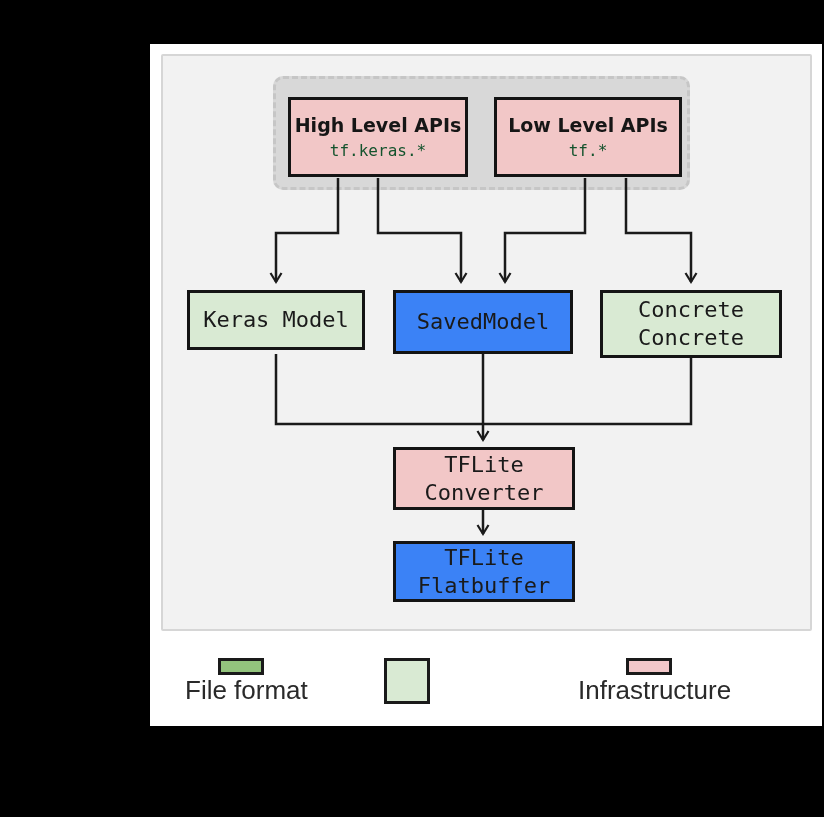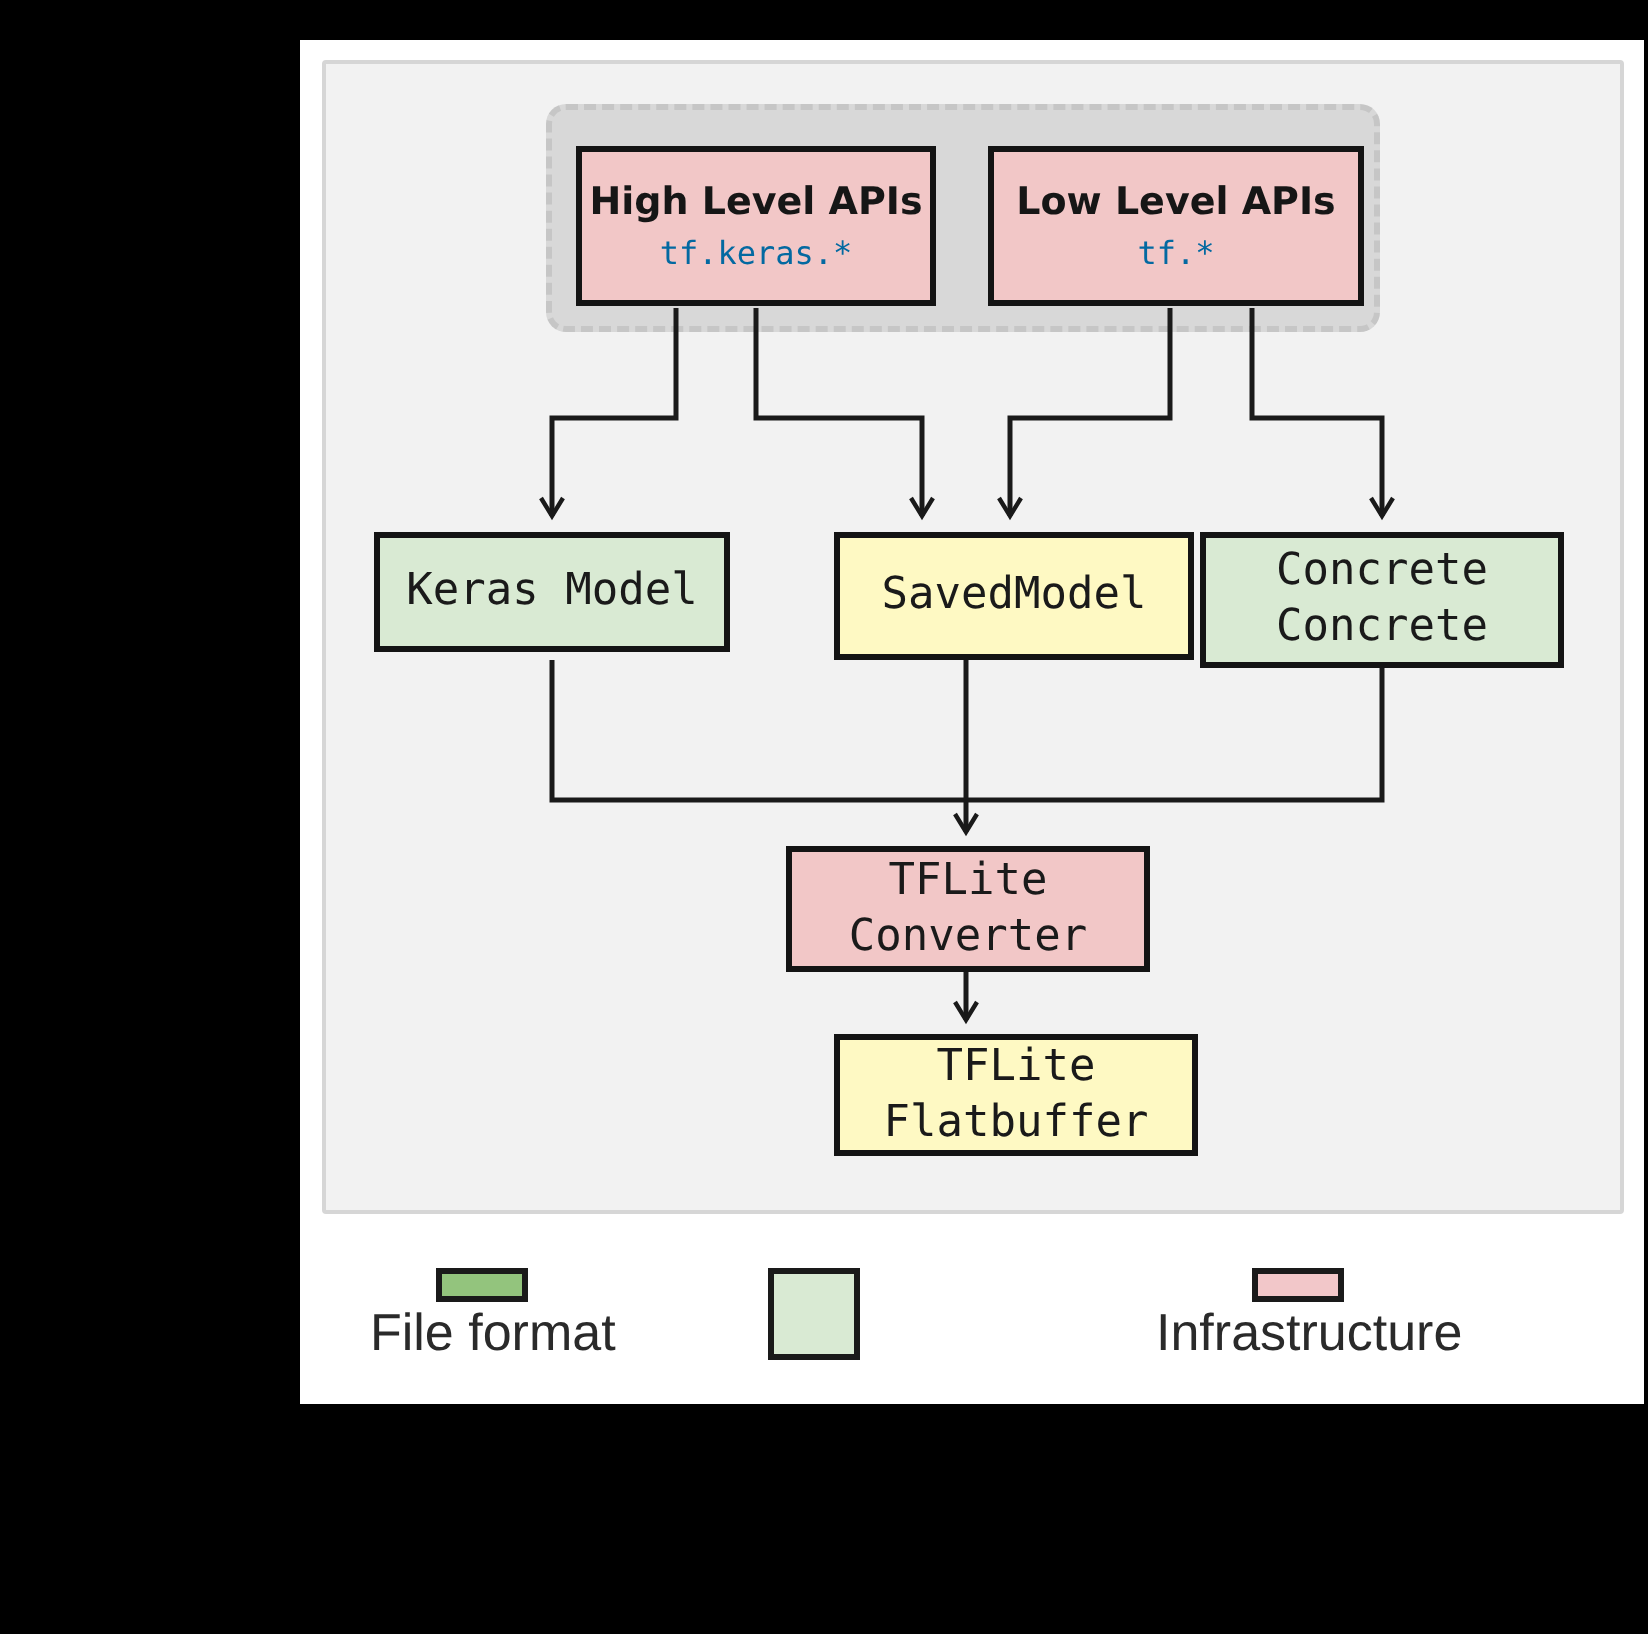--- a/index.html
+++ b/index.html
@@ -4,50 +4,50 @@
 <style>
   html,body{margin:0;padding:0;}
   body{
     width:824px;height:817px;
     background:#000;
     position:relative;
     font-family:"Liberation Sans", sans-serif;
     overflow:hidden;
   }
   .canvas{
-    position:absolute;left:150px;top:20px;width:672px;height:682px;
+    position:absolute;left:150px;top:44px;width:672px;height:682px;
     background:#ffffff;
   }
   .panel{
     position:absolute;left:11px;top:10px;width:651px;height:577px;
     background:#f2f2f2;border:2px solid #d6d6d6;border-radius:2px;
     box-sizing:border-box;
   }
   .group{
     position:absolute;left:123px;top:32px;width:417px;height:114px;
     background:#d8d8d8;border:3px dashed #c6c6c6;border-radius:10px;
     box-sizing:border-box;
   }
   .wires{position:absolute;left:0;top:0;width:672px;height:682px;pointer-events:none;}
   .node{
     position:absolute;box-sizing:border-box;
     border:3px solid #141414;
     display:flex;flex-direction:column;align-items:center;justify-content:center;
     text-align:center;
   }
   .infra{background:#f2c7c7;}
-  .fileformat{background:#fef9c3;margin-left:24px;}
+  .fileformat{background:#3b82f6;}
   .datatype{background:#d9ead3;}
   .node-title{
     font-family:"DejaVu Sans", sans-serif;font-weight:600;
     font-size:19px;color:#161616;line-height:24px;
   }
   .node-code{
     font-family:"DejaVu Sans Mono", monospace;
-    font-size:16px;color:#0369a1;line-height:22px;margin-top:3px;
+    font-size:16px;color:#14532d;line-height:22px;margin-top:3px;
   }
   .node-mono{
     font-family:"DejaVu Sans Mono", monospace;
     font-size:22px;color:#1a1a1a;line-height:28px;
   }
   .n-high{left:138px;top:53px;width:180px;height:80px;}
   .n-low{left:344px;top:53px;width:188px;height:80px;}
   .n-keras{left:37px;top:246px;width:178px;height:60px;}
   .n-saved{left:243px;top:246px;width:180px;height:64px;}
   .n-concrete{left:450px;top:246px;width:182px;height:68px;}

